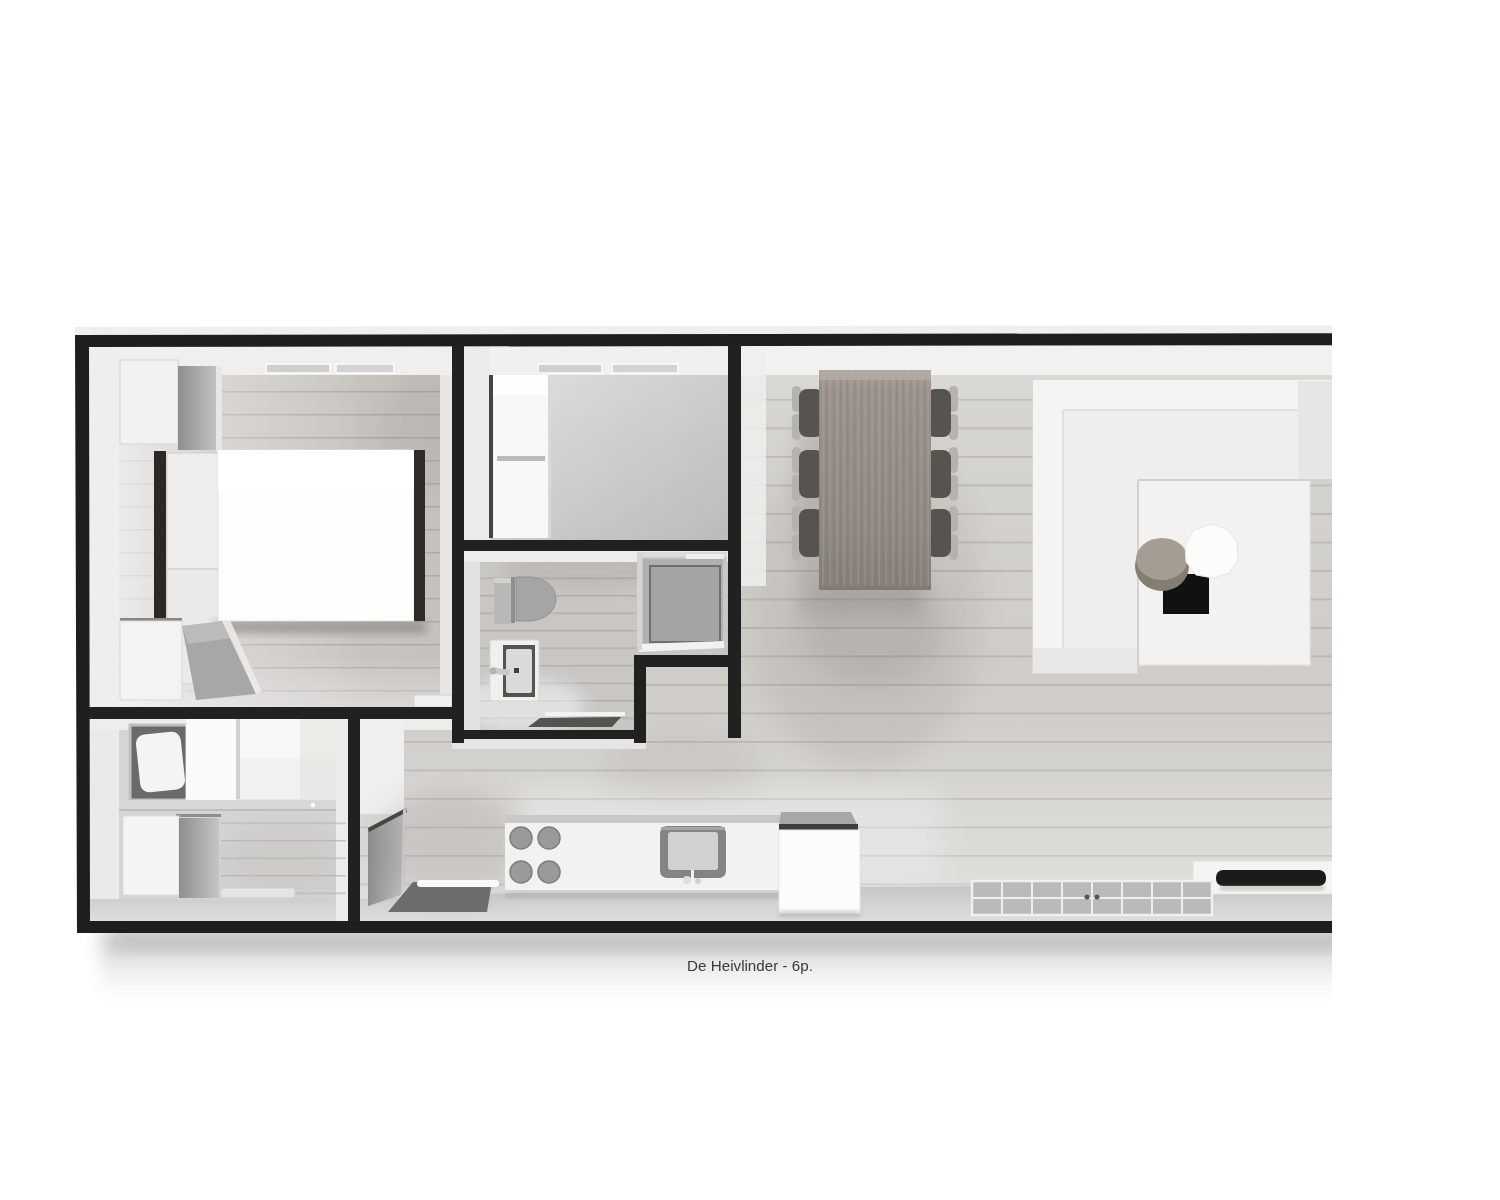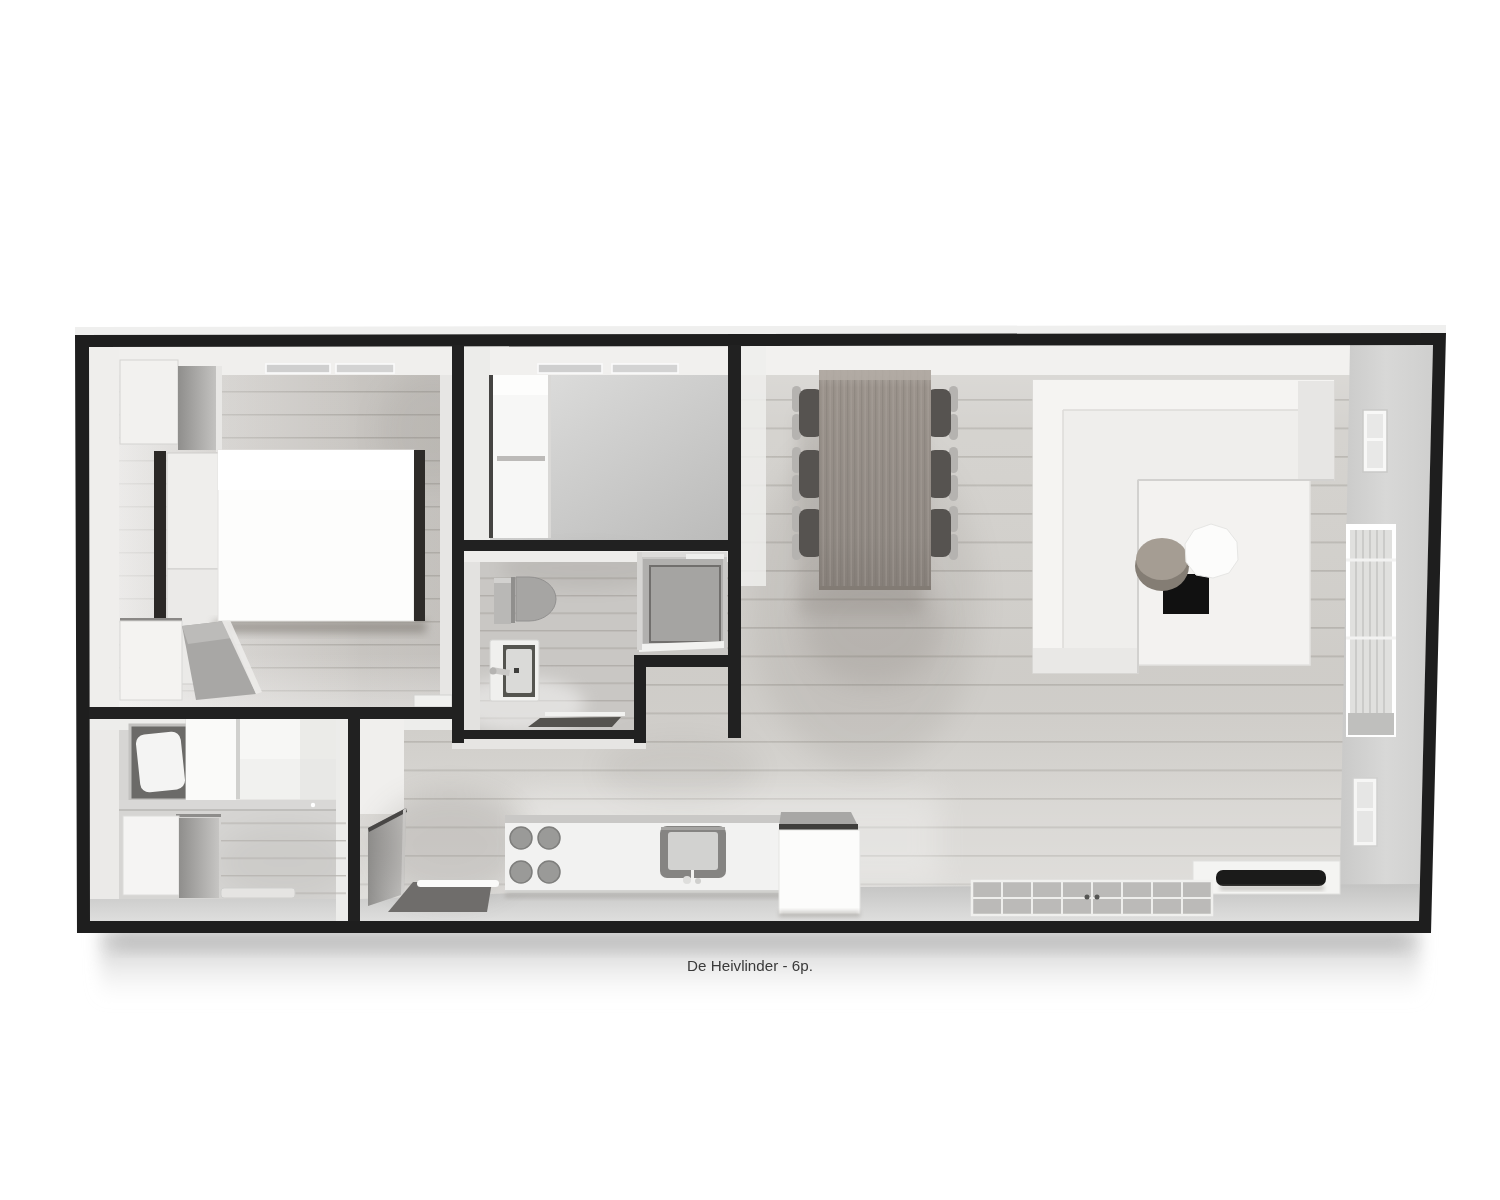--- a/index.html
+++ b/index.html
@@ -1,16 +1,16 @@
 <!DOCTYPE html>
 <html><head>
 <meta charset="utf-8">
 <style>
   html,body{margin:0;padding:0;background:#ffffff;}
-  .page{position:relative;width:1500px;height:1200px;background:#ffffff;overflow:hidden;
+  .page{position:relative;width:1332px;height:1200px;background:#ffffff;overflow:hidden;
         font-family:"Liberation Sans", sans-serif;}
 </style>
 </head>
 <body>
 <div class="page">
 <svg width="1500" height="1200" viewBox="0 0 1500 1200" xmlns="http://www.w3.org/2000/svg">
 <defs>
   <linearGradient id="shadGrad" x1="0" y1="0" x2="0" y2="1">
     <stop offset="0" stop-color="#b6b6b6" stop-opacity="0.85"></stop>
     <stop offset="0.45" stop-color="#cfcfcf" stop-opacity="0.5"></stop>

